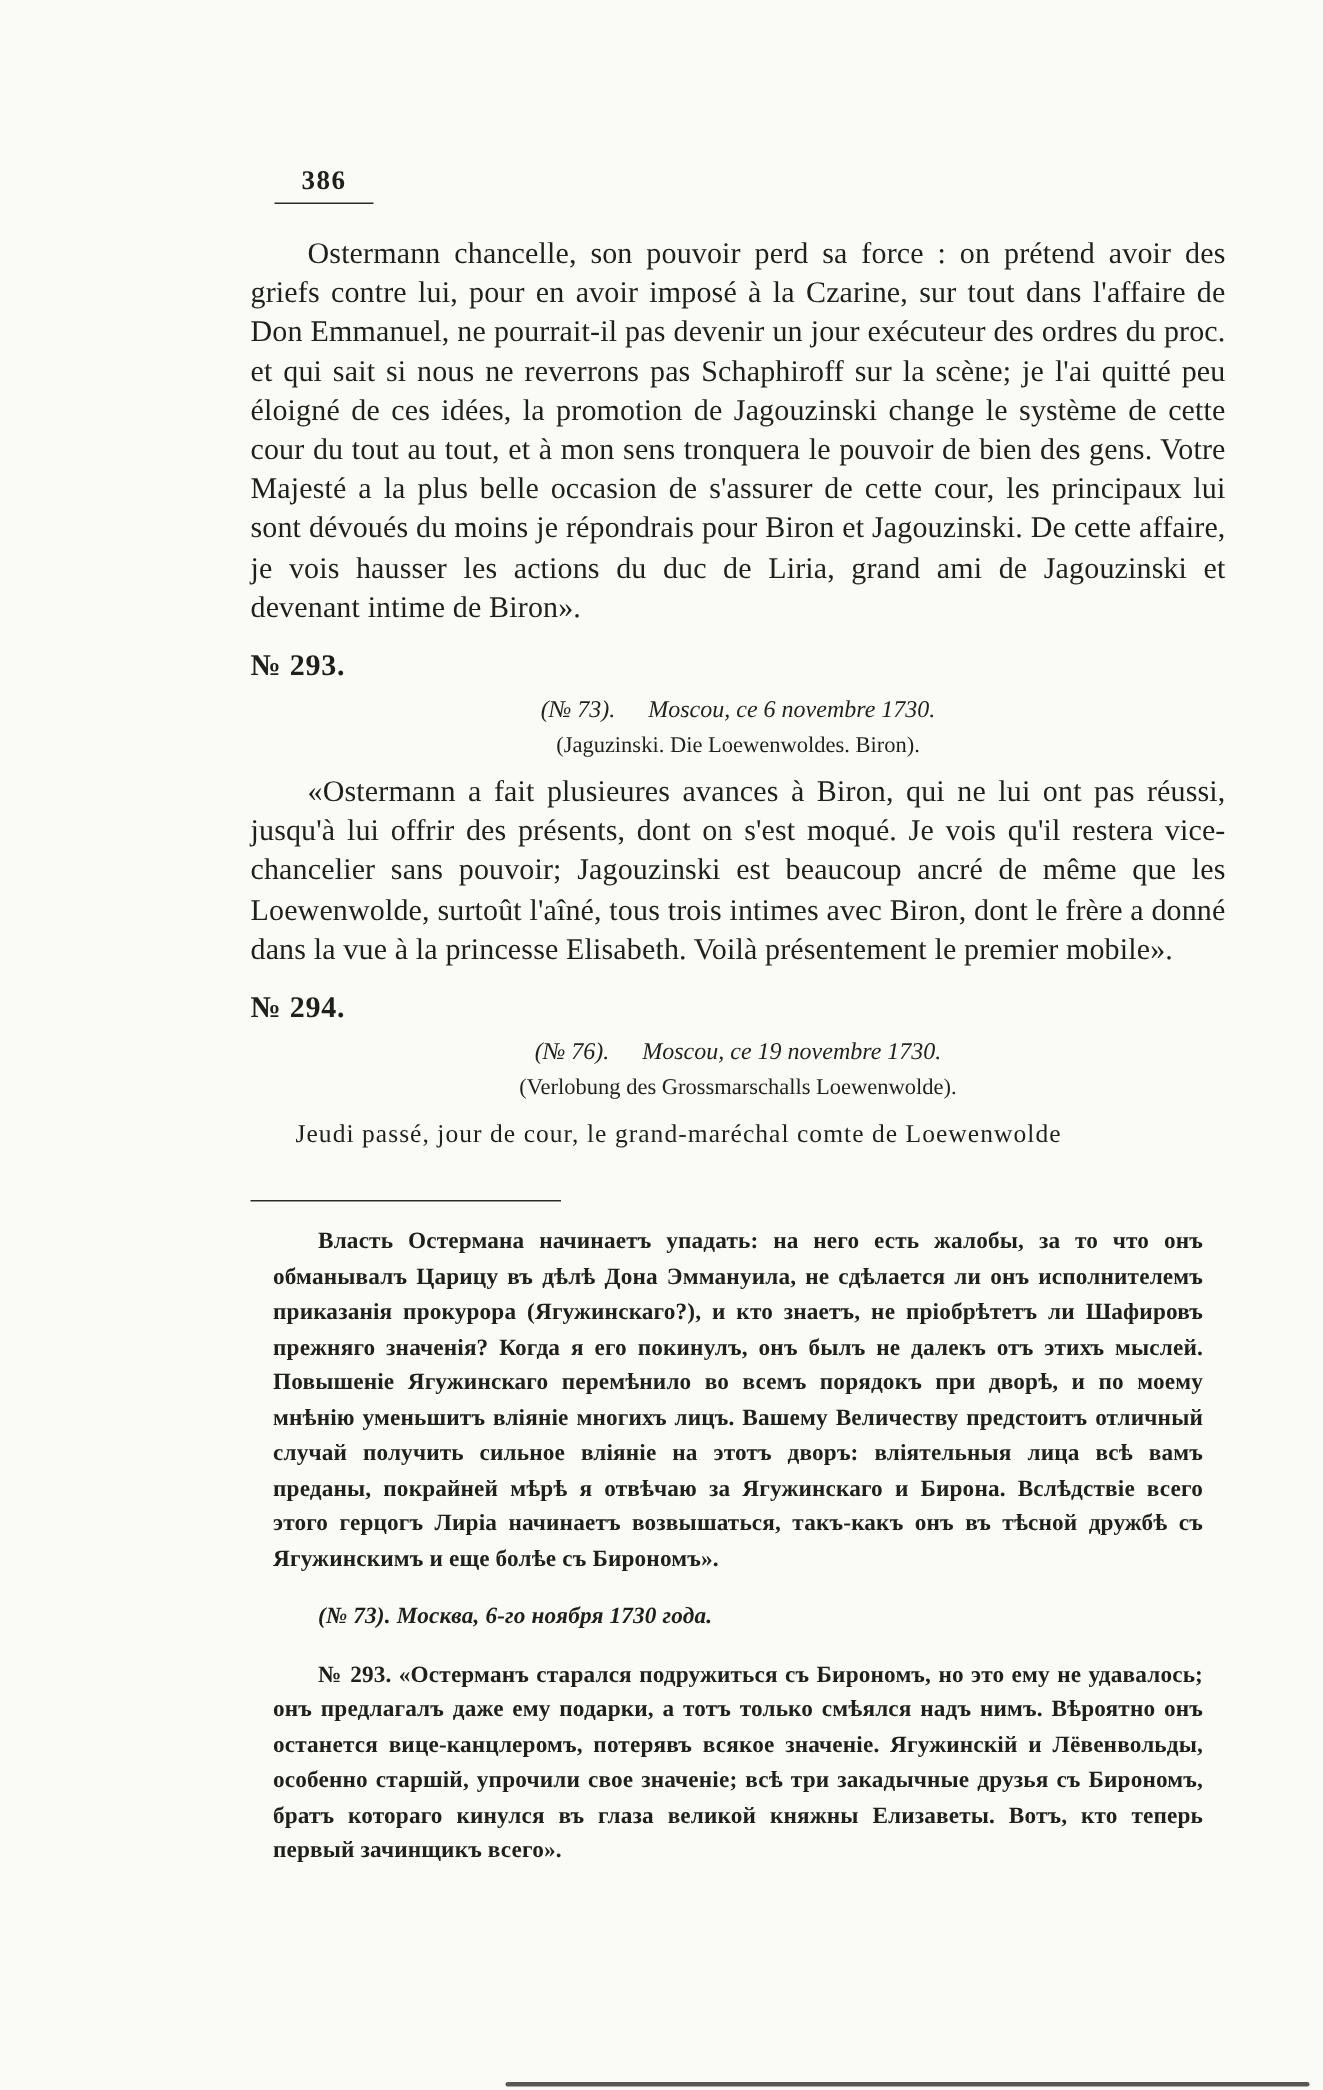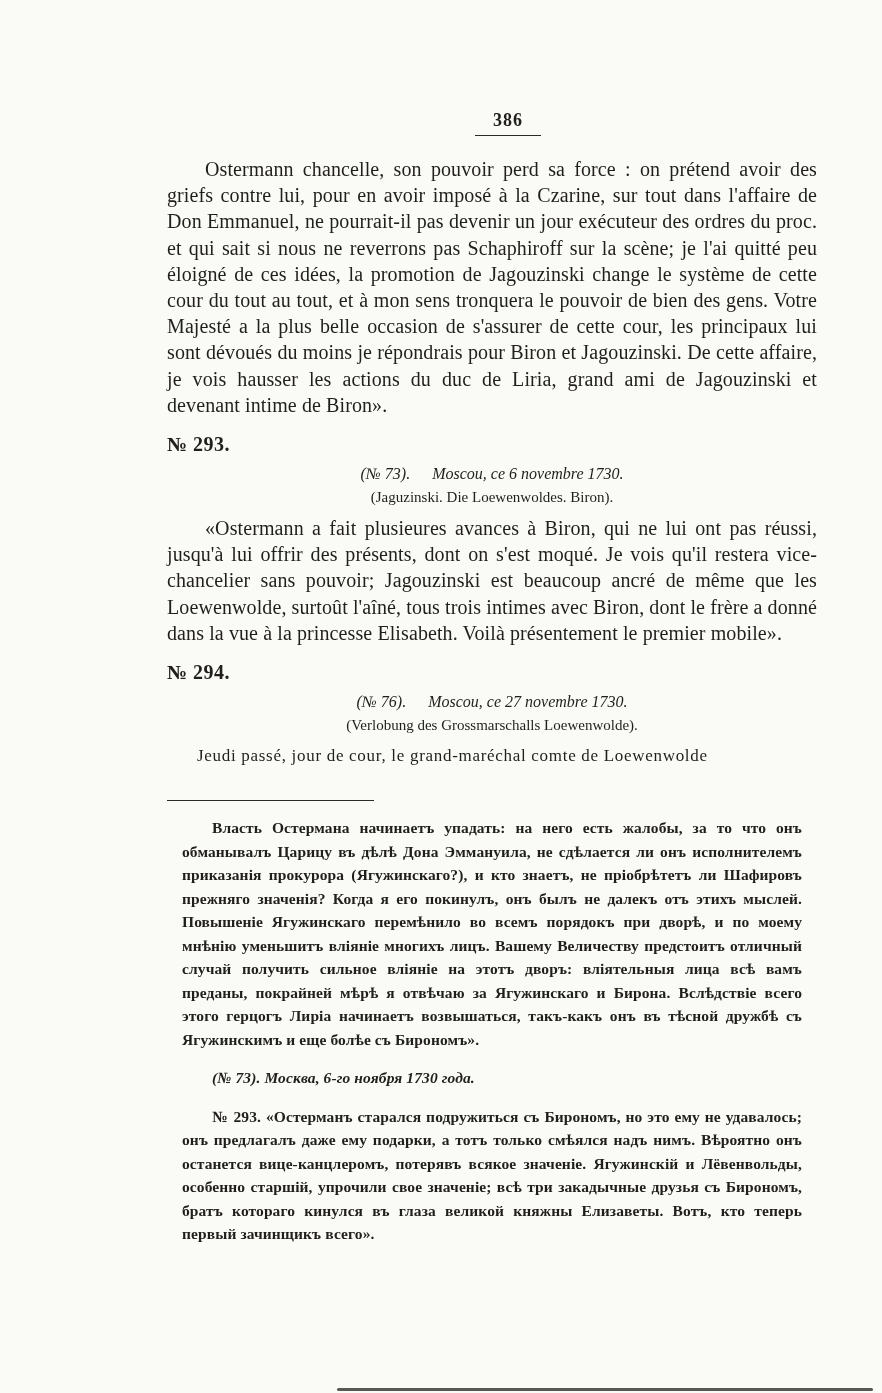--- a/index.html
+++ b/index.html
@@ -10,21 +10,21 @@
     background: #fafaf7;
     color: #211f1b;
     font-family: "Liberation Serif", "DejaVu Serif", serif;
     overflow: hidden;
   }
   .folio {
     position: absolute;
     top: 110px;
     left: 183px;
     width: 650px;
-    text-align: center;
+    text-align: left;
   }
   .folio .num {
     display: inline-block;
     font-size: 18px;
     font-weight: bold;
     letter-spacing: 1px;
     padding: 0 18px 4px 18px;
     border-bottom: 1.6px solid #2b2a27;
   }
   .content {
@@ -117,21 +117,21 @@
       <span class="ref">(№ 73).</span><span>Moscou, ce 6 novembre 1730.</span>
     </div>
 
     <div class="subtitle">(Jaguzinski. Die Loewenwoldes. Biron).</div>
 
     <p class="body">«Ostermann a fait plusieures avances à Biron, qui ne lui ont pas réussi, jusqu'à lui offrir des présents, dont on s'est moqué. Je vois qu'il restera vice-chancelier sans pouvoir; Jagouzinski est beaucoup ancré de même que les Loewenwolde, surtoût l'aîné, tous trois intimes avec Biron, dont le frère a donné dans la vue à la princesse Elisabeth. Voilà présentement le premier mobile».</p>
 
     <div class="secnum">№ 294.</div>
 
     <div class="dateline">
-      <span class="ref">(№ 76).</span><span>Moscou, ce 27 novembre 1730.</span>
+      <span class="ref">(№ 76).</span><span>Moscou, ce 19 novembre 1730.</span>
     </div>
 
     <div class="subtitle">(Verlobung des Grossmarschalls Loewenwolde).</div>
 
     <p class="body lead">Jeudi passé, jour de cour, le grand-maréchal comte de Loewenwolde</p>
 
     <div class="footnote-rule"></div>
 
     <div class="footnotes">
       <p>Власть Остермана начинаетъ упадать: на него есть жалобы, за то что онъ обманывалъ Царицу въ дѣлѣ Дона Эммануила, не сдѣлается ли онъ исполнителемъ приказанія прокурора (Ягужинскаго?), и кто знаетъ, не пріобрѣтетъ ли Шафировъ прежняго значенія? Когда я его покинулъ, онъ былъ не далекъ отъ этихъ мыслей. Повышеніе Ягужинскаго перемѣнило во всемъ порядокъ при дворѣ, и по моему мнѣнію уменьшитъ вліяніе многихъ лицъ. Вашему Величеству предстоитъ отличный случай получить сильное вліяніе на этотъ дворъ: вліятельныя лица всѣ вамъ преданы, покрайней мѣрѣ я отвѣчаю за Ягужинскаго и Бирона. Вслѣдствіе всего этого герцогъ Лиріа начинаетъ возвышаться, такъ-какъ онъ въ тѣсной дружбѣ съ Ягужинскимъ и еще болѣе съ Бирономъ».</p>

